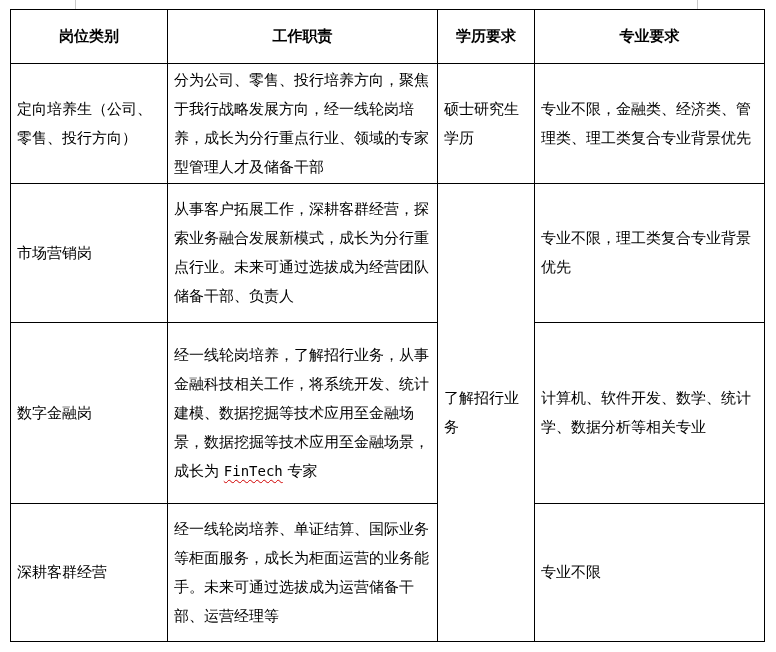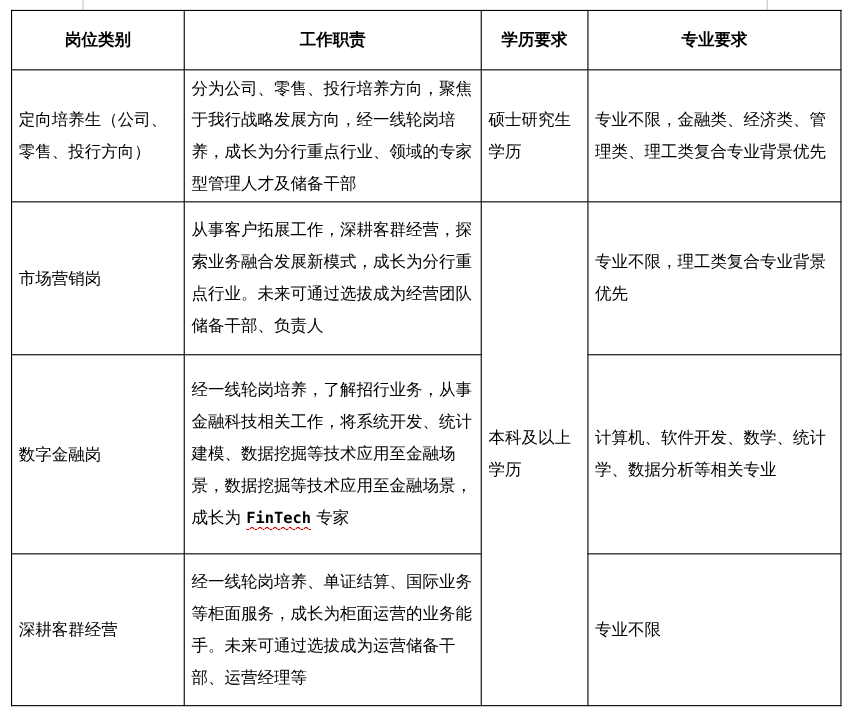--- a/index.html
+++ b/index.html
@@ -7,21 +7,21 @@
          font-family:"DejaVu Sans", "Liberation Sans", sans-serif; color:#000; }
   .margin-mark { position:absolute; top:0; width:1px; height:9px; background:#c8c8c8; }
   table.grid { position:absolute; left:10px; top:9px; border-collapse:collapse;
                table-layout:fixed; width:754px; }
   table.grid td, table.grid th { border:1.5px solid #000; padding:0 6px; font-size:15px;
                line-height:29px; vertical-align:middle; }
   table.grid th { font-weight:bold; text-align:center; height:53px; font-size:15px; }
   td.center { }
   td.left { text-align:left; }
   .squiggle { text-decoration: underline wavy #d00000; text-decoration-thickness:1px;
-              text-underline-offset:3px; font-family:"DejaVu Sans Mono", monospace; font-size:14px;font-weight:bold; }
+              text-underline-offset:3px; font-family:"DejaVu Sans Mono", monospace; font-size:14px; }
 </style>
 </head>
 <body>
 
 <div class="margin-mark" style="left:75px;"></div>
 <div class="margin-mark" style="left:697px;"></div>
 
 <table class="grid">
   <colgroup>
     <col style="width:157px">
@@ -38,21 +38,21 @@
   </tr>
   <tr style="height:120px;">
     <td class="center">定向培养生（公司、零售、投行方向）</td>
     <td class="left">分为公司、零售、投行培养方向，聚焦于我行战略发展方向，经一线轮岗培养，成长为分行重点行业、领域的专家型管理人才及储备干部</td>
     <td class="center">硕士研究生学历</td>
     <td class="left">专业不限，金融类、经济类、管理类、理工类复合专业背景优先</td>
   </tr>
   <tr style="height:139px;">
     <td class="center">市场营销岗</td>
     <td class="left">从事客户拓展工作，深耕客群经营，探索业务融合发展新模式，成长为分行重点行业。未来可通过选拔成为经营团队储备干部、负责人</td>
-    <td class="center" rowspan="3">本科及以上学历</td>
+    <td class="center" rowspan="3">了解招行业务</td>
     <td class="left">专业不限，理工类复合专业背景优先</td>
   </tr>
   <tr style="height:181px;">
     <td class="center">数字金融岗</td>
     <td class="left"><span>经一线轮岗培养，了解招行业务，从事金融科技相关工作，将系统开发、统计建模、数据挖掘等技术应用至金融场景，数据挖掘等技术应用至金融场景，成长为</span> <span class="squiggle">FinTech</span> <span>专家</span></td>
     <td class="left">计算机、软件开发、数学、统计学、数据分析等相关专业</td>
   </tr>
   <tr style="height:138px;">
     <td class="center">深耕客群经营</td>
     <td class="left">经一线轮岗培养、单证结算、国际业务等柜面服务，成长为柜面运营的业务能手。未来可通过选拔成为运营储备干部、运营经理等</td>

